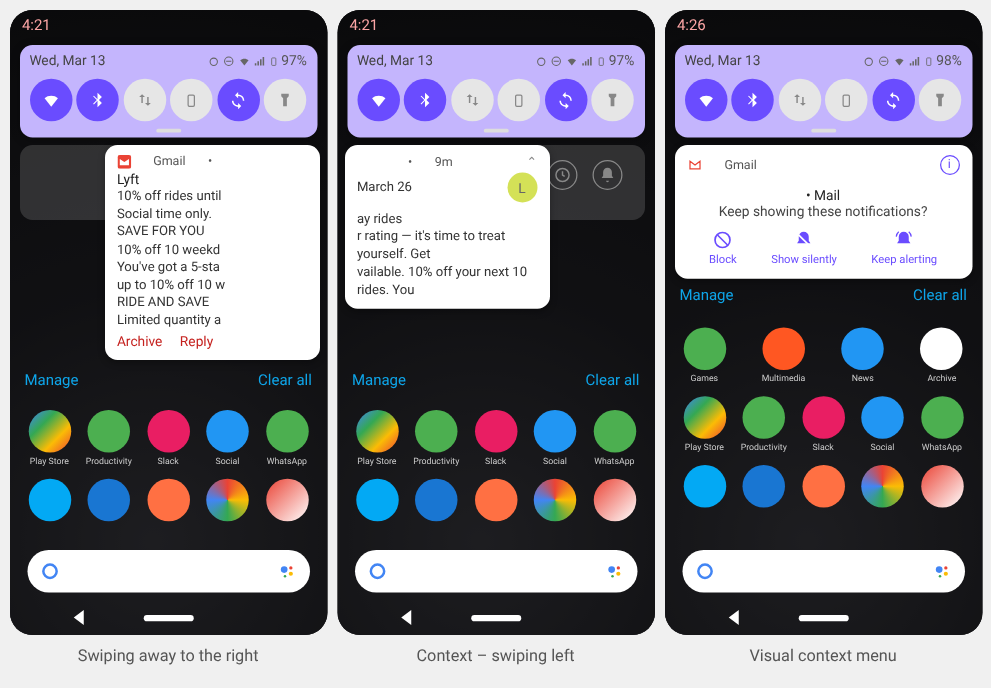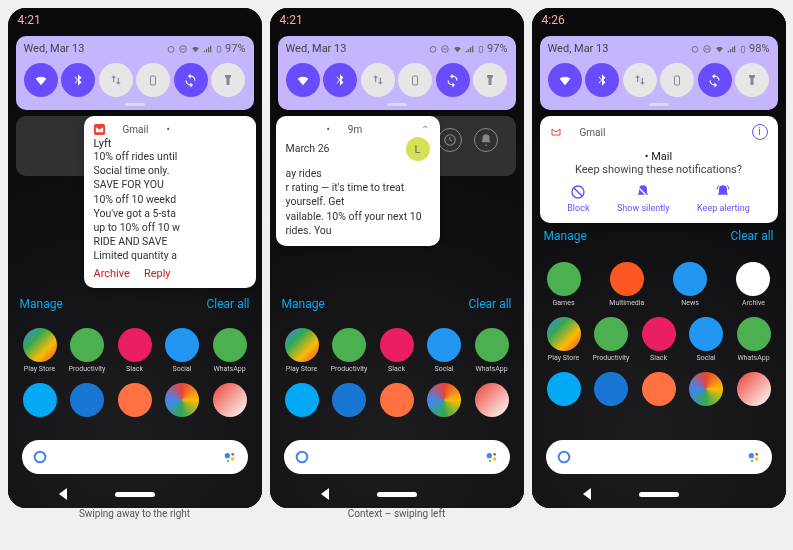--- a/index.html
+++ b/index.html
@@ -1,20 +1,20 @@
 <!DOCTYPE html>
 <html><head>
 <meta charset="utf-8">
 <style>
 * { margin: 0; padding: 0; box-sizing: border-box; }
 body { font-family: -apple-system, Roboto, sans-serif; background: #f0f0f0; width: 793px; height: 550px; overflow: hidden; }
 .canvas { display: flex; gap: 8px; padding: 8px; justify-content: center; }
 .phone-col { display: flex; flex-direction: column; align-items: center; }
 .phone { width: 254px; height: 500px; background: #000; border-radius: 18px; overflow: hidden; position: relative; }
-.caption { font-size: 10px; color: #555; text-align: right; }
+.caption { font-size: 13px; color: #555; margin-top: 10px; text-align: right; }
 
 .statusbar { height: 24px; display: flex; align-items: center; justify-content: space-between; padding: 0 10px; color: #fca5a5; font-size: 12px; }
 .home-bg { position: absolute; inset: 0; background: radial-gradient(circle at 45% 85%, #4a4a52 0%, #2a2a30 45%, #1a1a1e 100%); }
 .home-overlay { position: absolute; inset: 0; background: rgba(0,0,0,0.60); }
 
 .panel-wrap { position: relative; z-index: 5; }
 
 .qs-panel { margin: 4px 8px; background: #c4b5fd; border-radius: 10px; box-shadow: 0 2px 8px rgba(0,0,0,0.3); padding: 6px 8px 4px; }
 .qs-top { display: flex; justify-content: space-between; align-items: center; font-size: 11px; color: #444; }
 .qs-icons-right { display: flex; gap: 2px; align-items: center; font-size: 11px; color: #555; }
@@ -580,15 +580,16 @@
             <circle cx="16" cy="15" r="2.5" fill="#fbbc05"></circle>
             <circle cx="9" cy="18" r="1.5" fill="#34a853"></circle>
           </svg>
       </div>
       <div class="navbar">
         <div class="nav-back"></div>
         <div class="nav-pill"></div>
         <div style="width:8px"></div>
       </div>
     </div>
+    <div class="caption">Visual context menu</div>
   </div>
 
 </div>
 
 </body></html>

